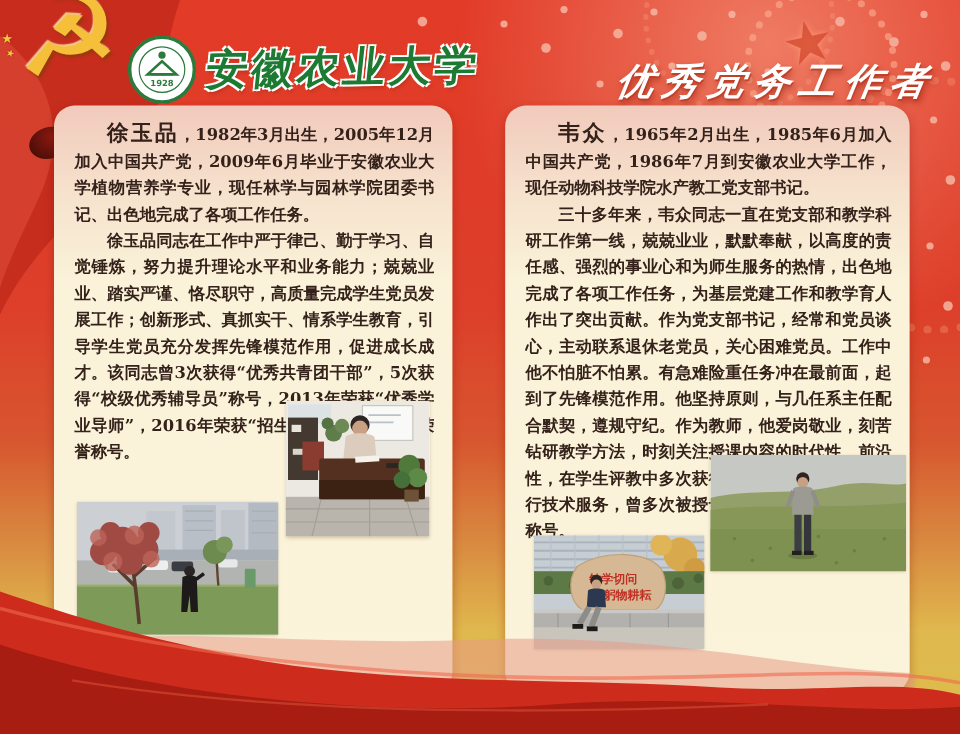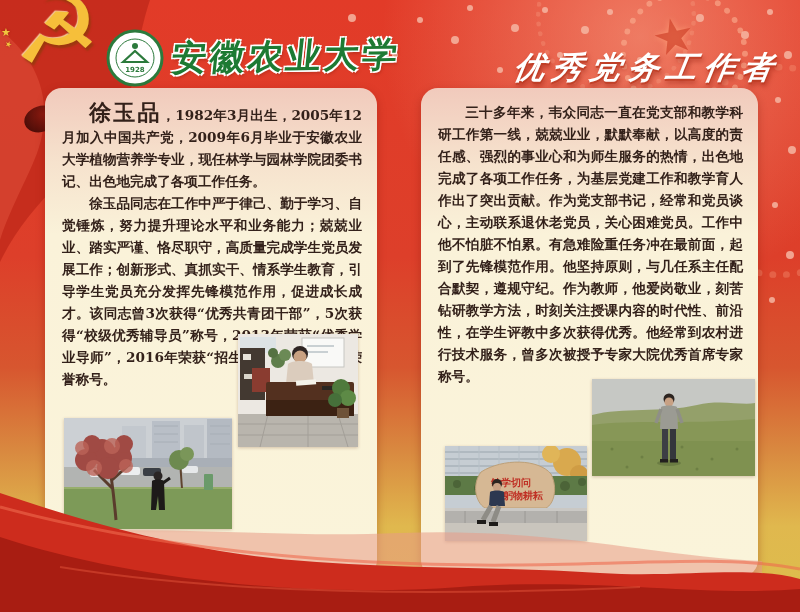--- a/index.html
+++ b/index.html
@@ -33,21 +33,21 @@
     text-shadow:1px 2px 0 rgba(190,60,35,.8),2px 4px 5px rgba(140,25,10,.6);}
   
   .card{position:absolute;top:88px;height:489px;border-radius:17px;z-index:4;
     background:linear-gradient(180deg,#f1cabc 0%,#f6e2cd 15%,#faf2d9 30%,#faf4da 100%);
     box-shadow:0 3px 8px rgba(120,20,8,.35);}
   .card-left{left:45px;width:332px;}
   .card-right{left:421px;width:337px;}
   .card-text{position:absolute;left:17px;right:15px;top:13px;}
   .card-text p{margin:0;text-indent:2em;font-size:13.6px;line-height:22px;text-align:justify;
     font-weight:bold;color:#33211a;font-family:"DejaVu Serif","Liberation Serif",serif;}
-  .person-name{font-size:22px;letter-spacing:2px;}
+  .person-name{font-size:18px;letter-spacing:2px;}
   .photo{position:absolute;box-shadow:0 1px 3px rgba(100,40,20,.25);}
   
   .waves{position:absolute;left:0;bottom:0;z-index:6;pointer-events:none;}
 </style>
 </head>
 <body>
 
 <div class="stage">
 
   <svg class="flag-svg" width="180" height="290" viewBox="0 0 180 290">
@@ -181,20 +181,21 @@
       <circle cx="115" cy="42" r="10" fill="#6d8a4f"></circle>
         <circle cx="123" cy="36" r="7" fill="#7a9659"></circle>
       <circle cx="94" cy="58" r="4.5" fill="#2a2524"></circle>
       <path d="M88,63 C90,61 98,61 100,63 L101,92 L95,92 L94,78 L92,92 L87,92 Z" fill="#1d1a19"></path>
       <path d="M99,65 L106,60" stroke="#1d1a19" stroke-width="3"></path>
     </svg>
   </div>
 
   <div class="card card-right">
     <div class="card-text">
+      <p><span class="person-name">韦众</span><span>，1965年2月出生，1985年6月加入中国共产党，1986年7月到安徽农业大学工作，现任动物科技学院水产教工党支部书记。</span></p>
       <p>三十多年来，韦众同志一直在党支部和教学科研工作第一线，兢兢业业，默默奉献，以高度的责任感、强烈的事业心和为师生服务的热情，出色地完成了各项工作任务，为基层党建工作和教学育人作出了突出贡献。作为党支部书记，经常和党员谈心，主动联系退休老党员，关心困难党员。工作中他不怕脏不怕累。有急难险重任务冲在最前面，起到了先锋模范作用。他坚持原则，与几任系主任配合默契，遵规守纪。作为教师，他爱岗敬业，刻苦钻研教学方法，时刻关注授课内容的时代性、前沿性，在学生评教中多次获得优秀。他经常到农村进行技术服务，曾多次被授予专家大院优秀首席专家称号。</p>
     </div>
 
     <svg class="photo" style="left:171px;top:291px;" width="163" height="97" viewBox="0 0 163 97">
       <rect width="163" height="97" fill="#c6c8c4"></rect>
       <path d="M0,36 C30,28 70,34 105,26 C130,20 150,27 163,24 L163,97 L0,97 Z" fill="#94a06a"></path>
       <path d="M0,46 C40,40 90,46 163,40 L163,97 L0,97 Z" fill="#879757"></path>
       <rect y="62" width="163" height="35" fill="#7f9150"></rect>
       <g fill="#6d7f44">
           <circle cx="20" cy="70" r="1.5"></circle>

